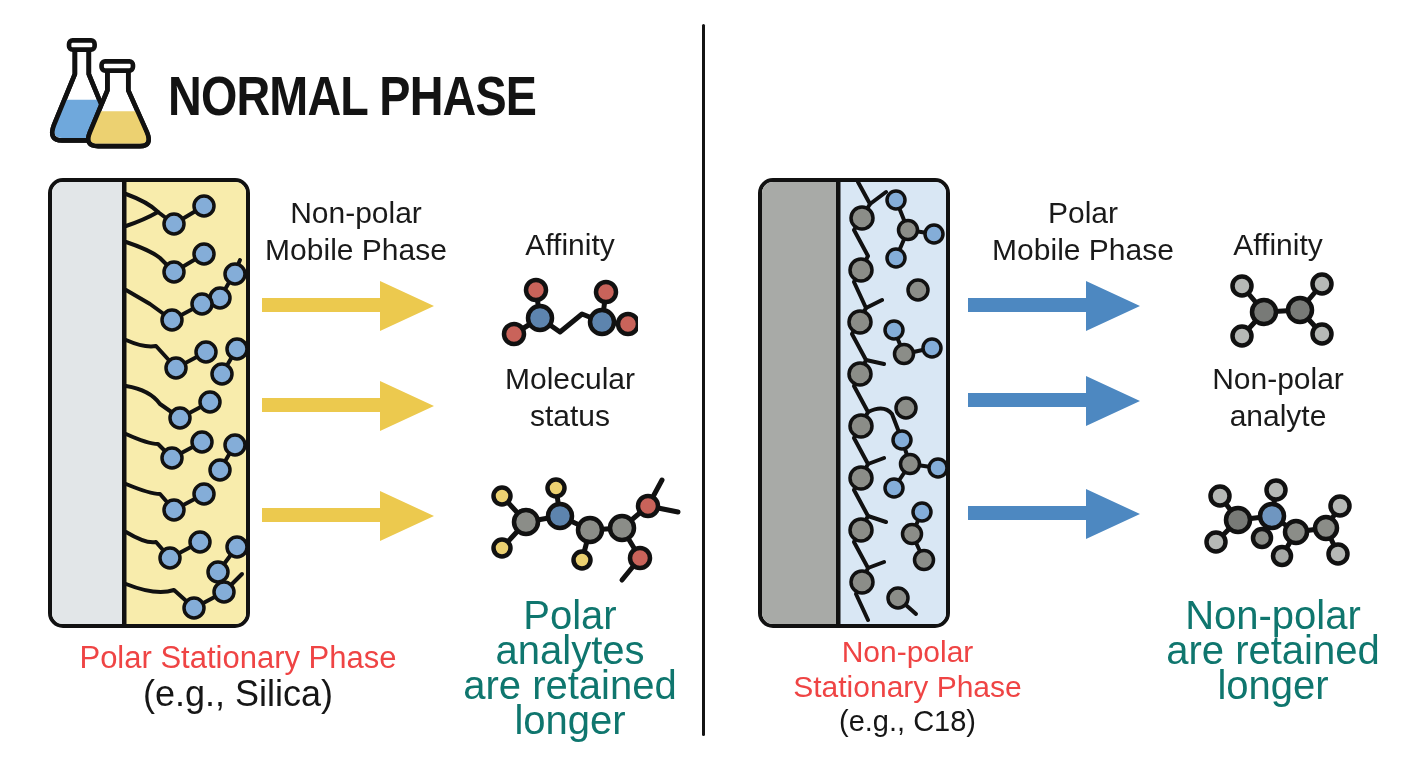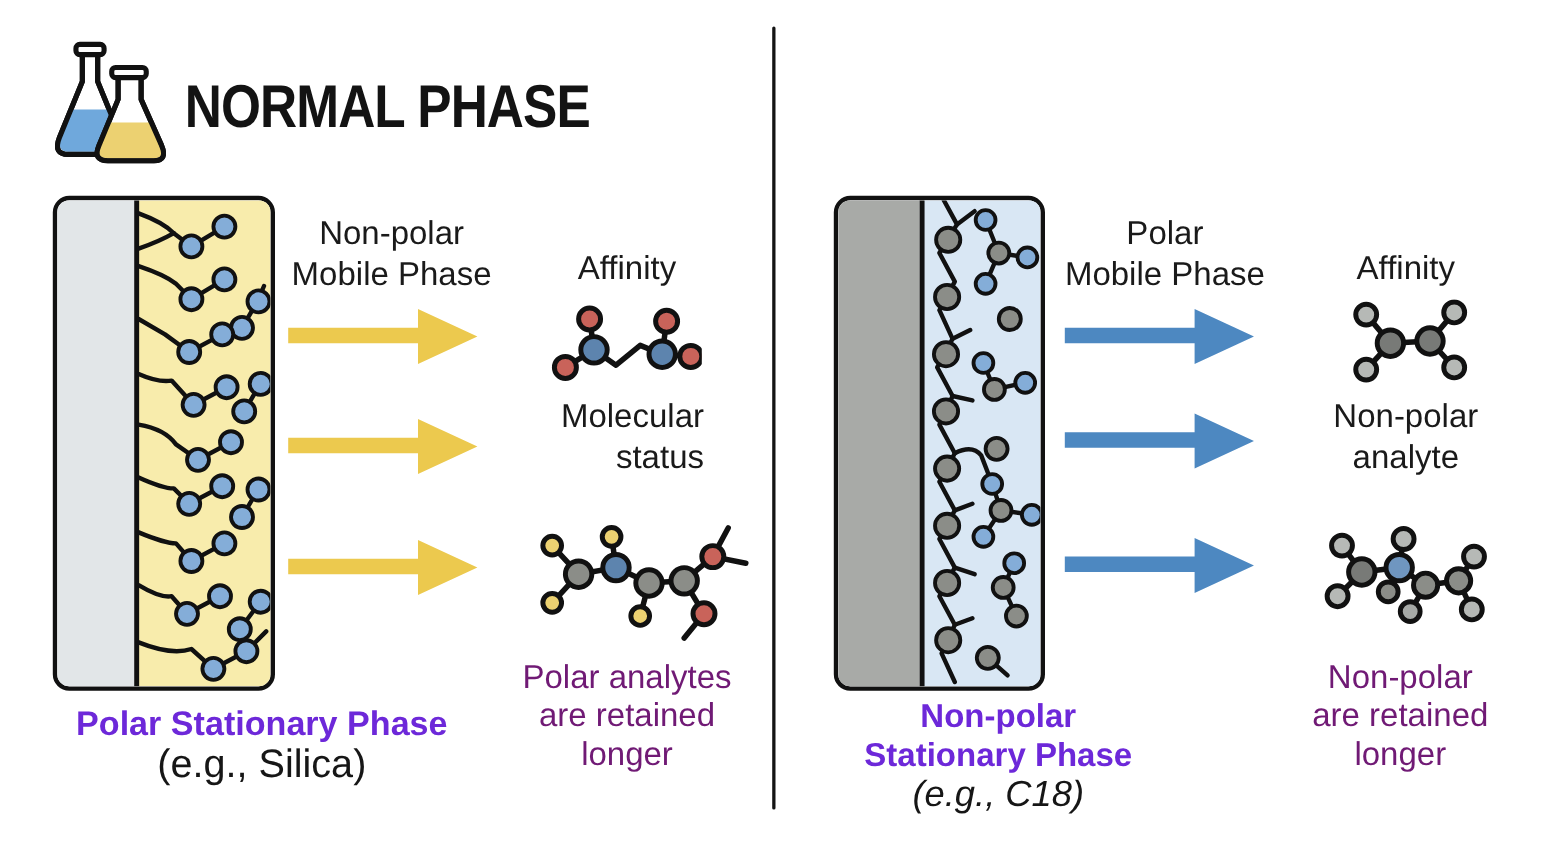--- a/index.html
+++ b/index.html
@@ -3,22 +3,22 @@
 <meta charset="utf-8">
 <style>
   html,body{margin:0;padding:0;background:#fff;}
   #canvas{position:relative;width:1408px;height:768px;background:#fff;overflow:hidden;
           font-family:"Liberation Sans","DejaVu Sans",sans-serif;color:#161616;}
   .abs{position:absolute;}
   .title{font-size:55px;font-weight:700;letter-spacing:-1px;white-space:nowrap;
          transform:scaleX(0.85);transform-origin:0 50%;color:#131313;}
   .header{display:flex;align-items:flex-start;}
   .lbl{font-size:30px;line-height:37px;text-align:center;white-space:pre-line;color:#1a1a1a;}
-  .lbl-sm{font-size:30px;line-height:35px;text-align:center;white-space:pre-line;color:#701a75;}
-  .cap-b{font-size:31px;line-height:36px;font-weight:700;text-align:center;white-space:pre-line;color:#6d28d9;}
+  .lbl-sm{font-size:40px;line-height:35px;text-align:center;white-space:pre-line;color:#0f766e;}
+  .cap-b{font-size:31px;line-height:36px;font-weight:400;text-align:center;white-space:pre-line;color:#ef4444;}
   .cap-r{font-size:36px;line-height:35px;font-weight:400;text-align:center;white-space:pre-line;color:#161616;}
   .column{border:4px solid #111;border-radius:15px;overflow:hidden;background:#fff;}
   .divider{background:#141414;border-radius:2px;}
   svg{display:block;}
 </style>
 </head>
 <body>
 
 <div id="canvas">
 
@@ -118,21 +118,21 @@
     </g>
     <g stroke="#111" stroke-width="4.5">
       <circle cx="38" cy="18" r="10" fill="#C9635A"></circle>
       <circle cx="16" cy="62" r="10" fill="#C9635A"></circle>
       <circle cx="108" cy="20" r="10" fill="#C9635A"></circle>
       <circle cx="130" cy="52" r="10" fill="#C9635A"></circle>
       <circle cx="42" cy="46" r="12" fill="#5D84AE"></circle>
       <circle cx="104" cy="50" r="12" fill="#5D84AE"></circle>
     </g>
   </svg>
-  <div class="abs lbl" style="left:460px;top:360px;width:180px;text-align:right;">Molecular
+  <div class="abs lbl" style="left:480px;top:360px;width:180px;">Molecular
 status</div>
 
   <svg class="abs" style="left:482px;top:466px;" width="200" height="125" viewBox="0 0 200 125">
     <g stroke="#111" stroke-width="5" fill="none" stroke-linecap="round" stroke-linejoin="round">
       <path d="M44,56 L78,50 L108,64 L140,62"></path>
       <path d="M44,56 L20,30 M44,56 L20,82 M78,50 L74,22 M108,64 L100,94"></path>
       <path d="M140,62 L166,40 L180,14 M166,40 L196,46"></path>
       <path d="M140,62 L158,92 L140,114"></path>
     </g>
     <g stroke="#111" stroke-width="4.5">
@@ -197,24 +197,24 @@
         <circle cx="176" cy="286" r="9"></circle>
           <circle cx="132" cy="306" r="9"></circle>
         <circle cx="160" cy="330" r="9"></circle>
       </g>
     </svg>
   </div>
 
   <div class="abs" style="left:755px;top:634px;width:305px;">
     <div class="cap-b" style="font-size:30px;line-height:35px;">Non-polar
 Stationary Phase</div>
-    <div class="cap-r" style="font-size:33px;font-style:italic;">(e.g., C18)</div>
-  </div>
-
-  <div class="abs lbl" style="left:948px;top:194px;width:222px;">Polar
+    <div class="cap-r" style="font-size:29px;">(e.g., C18)</div>
+  </div>
+
+  <div class="abs lbl" style="left:972px;top:194px;width:222px;">Polar
 Mobile Phase</div>
 
   <svg class="abs" style="left:966px;top:278px;" width="178" height="56" viewBox="0 0 178 56">
     <polygon points="2,20 120,20 120,3 174,28 120,53 120,34 2,34" fill="#4D88C1"></polygon>
   </svg>
   <svg class="abs" style="left:966px;top:373px;" width="178" height="56" viewBox="0 0 178 56">
     <polygon points="2,20 120,20 120,3 174,28 120,53 120,34 2,34" fill="#4D88C1"></polygon>
   </svg>
   <svg class="abs" style="left:966px;top:486px;" width="178" height="56" viewBox="0 0 178 56">
     <polygon points="2,20 120,20 120,3 174,28 120,53 120,34 2,34" fill="#4D88C1"></polygon>

